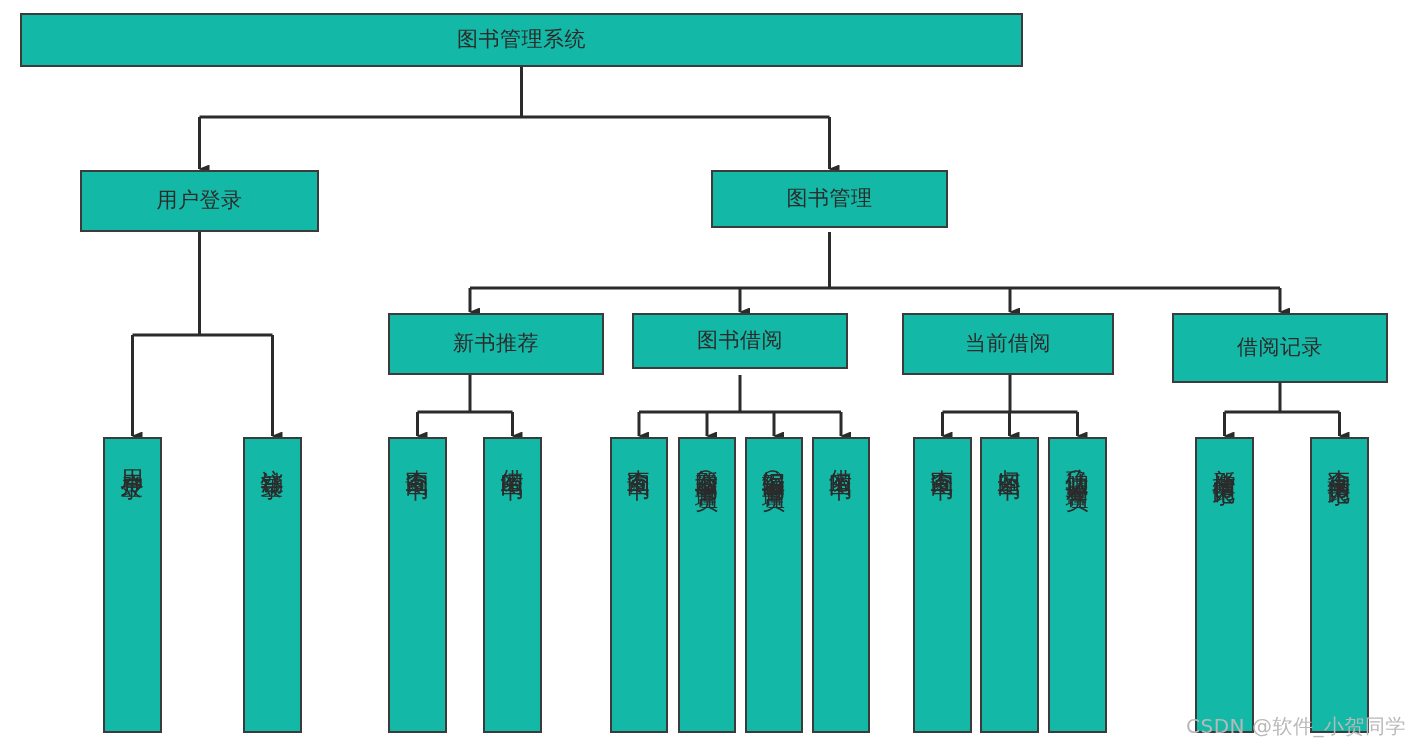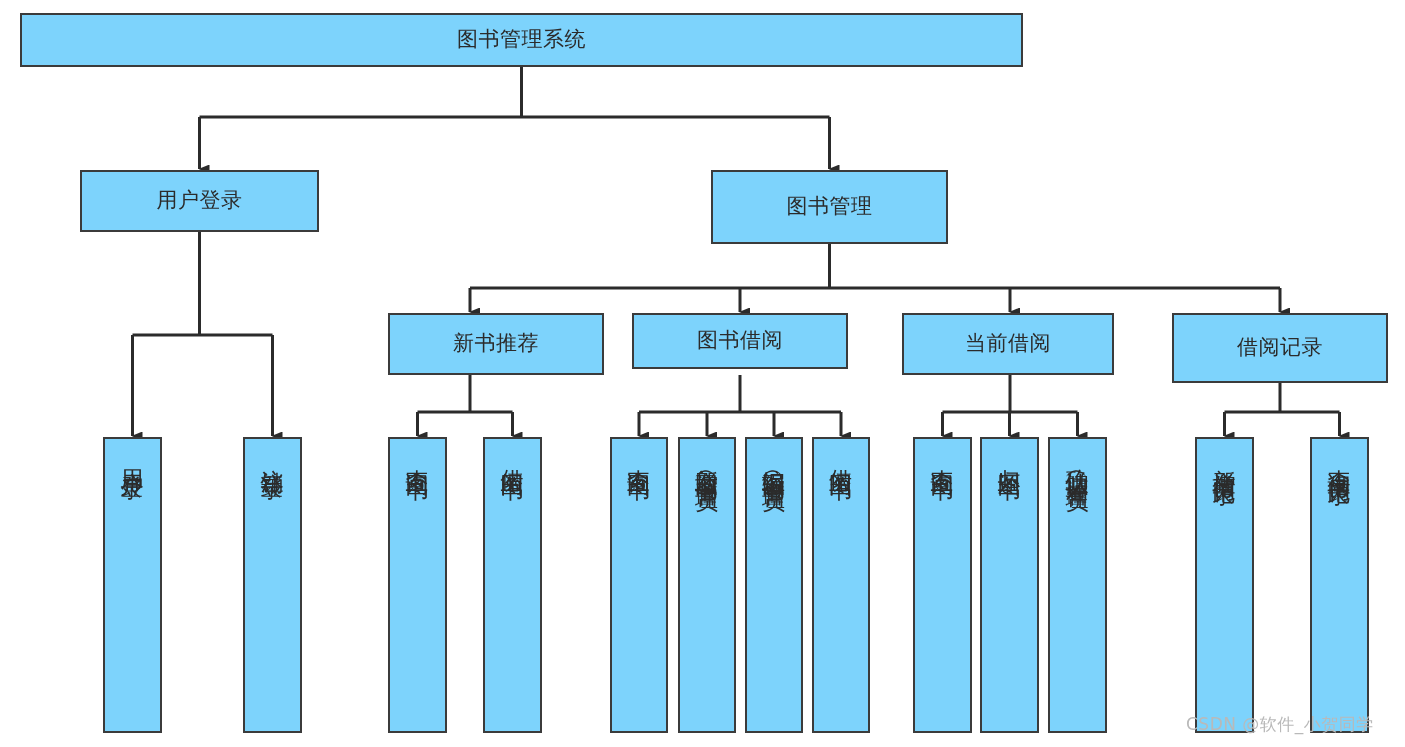--- a/index.html
+++ b/index.html
@@ -25,21 +25,21 @@
     position: absolute;
     left: 0;
     top: 0;
     width: 1405px;
     height: 747px;
     pointer-events: none;
   }
   .node {
     position: absolute;
     box-sizing: border-box;
-    background: #7dd3fc;
+    background: #14b8a6;
     border: 2px solid #3b3b3b;
     display: flex;
     align-items: center;
     justify-content: center;
     color: #2b2b2b;
     text-align: center;
   }
   .node .label {
     display: block;
     line-height: 1.22;
@@ -57,21 +57,21 @@
   .node.vertical .label {
     writing-mode: vertical-rl;
     text-orientation: upright;
     font-size: 23px;
     letter-spacing: 3px;
     white-space: nowrap;
   }
   #watermark {
     position: absolute;
     color: #b9b9b9;
-    font-size: 17px;
+    font-size: 20px;
     white-space: nowrap;
     left: 1186px;
     top: 713px;
     letter-spacing: 0.5px;
   }
 </style>
 </head>
 <body>
 
 <div id="diagram-root">
@@ -117,21 +117,21 @@
         <path d="M 1339.5 412 L 1339.5 436" stroke="#2b2b2b" stroke-width="3" fill="none" marker-end="url(#arrowhead)"></path>
       </g>
   </svg>
   <div id="node-layer">
       <div class="node horizontal" style="left: 20px; top: 13px; width: 1003px; height: 54px; border-color: rgb(59, 59, 59); color: rgb(43, 43, 43);">
         <span class="label">图书管理系统</span>
       </div>
       <div class="node horizontal" style="left: 80px; top: 170px; width: 239px; height: 62px; border-color: rgb(59, 59, 59); color: rgb(43, 43, 43);">
         <span class="label">用户登录</span>
       </div>
-      <div class="node horizontal" style="left: 711px; top: 170px; width: 237px; height: 74px; border-color: rgb(59, 59, 59); color: rgb(43, 43, 43);">
+      <div class="node horizontal" style="left: 711px; top: 170px; width: 237px; height: 58px; border-color: rgb(59, 59, 59); color: rgb(43, 43, 43);">
         <span class="label">图书管理</span>
       </div>
       <div class="node horizontal" style="left: 362px; top: 313px; width: 216px; height: 62px; border-color: rgb(59, 59, 59); color: rgb(43, 43, 43); margin-left: 26px;">
         <span class="label">新书推荐</span>
       </div>
       <div class="node horizontal" style="left: 632px; top: 313px; width: 216px; height: 56px; border-color: rgb(59, 59, 59); color: rgb(43, 43, 43);">
         <span class="label">图书借阅</span>
       </div>
       <div class="node horizontal" style="left: 902px; top: 313px; width: 212px; height: 62px; border-color: rgb(59, 59, 59); color: rgb(43, 43, 43);">
         <span class="label">当前借阅</span>

